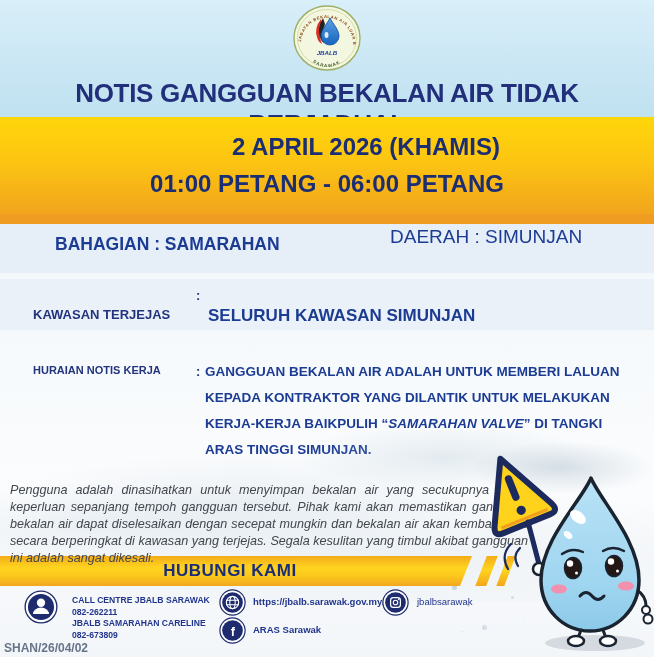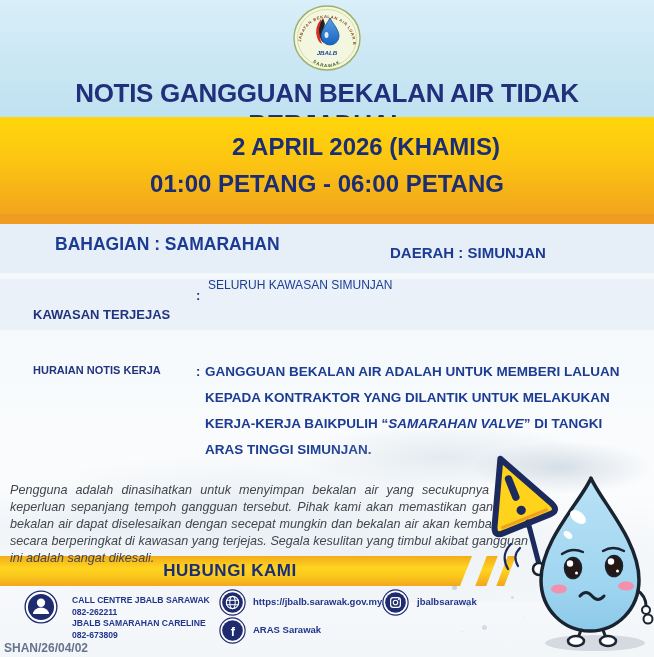--- a/index.html
+++ b/index.html
@@ -19,24 +19,24 @@
     background:linear-gradient(180deg,#ffd60a 0%,#fcc512 45%,#f2a51d 100%);}
   .banner-date{position:absolute;left:0;top:133px;width:654px;text-align:center;
     font-size:24px;font-weight:700;color:#1b2d73;margin-left:39px;}
   .banner-time{position:absolute;left:0;top:170px;width:654px;text-align:center;
     font-size:24px;font-weight:700;color:#1b2d73;}
   .banner-strip{position:absolute;left:0;top:214px;width:654px;height:10px;background:#ef9d22;}
   
   .band-bahagian{position:absolute;left:0;top:224px;width:654px;height:49px;background:#e6eff8;}
   .band-kawasan{position:absolute;left:0;top:279px;width:654px;height:51px;background:#eaf1f8;}
   .bahagian{position:absolute;left:55px;top:234px;font-size:17.5px;font-weight:700;color:#1c3c94;}
-  .daerah{position:absolute;left:390px;top:244px;font-size:15px;font-weight:700;color:#1c3c94;}
+  .daerah{position:absolute;left:390px;top:226px;font-size:19px;font-weight:400;color:#1c3c94;}
   .kw-label{position:absolute;left:33px;top:288px;font-size:13px;font-weight:700;color:#22337e;margin-top:19px;}
   .kw-colon{position:absolute;left:196px;top:288px;font-size:13px;font-weight:700;color:#22337e;}
-  .kw-value{position:absolute;left:208px;top:278px;font-size:12px;font-weight:400;color:#1c3c94;}
+  .kw-value{position:absolute;left:208px;top:306px;font-size:17px;font-weight:700;color:#1c3c94;}
   .hn-label{position:absolute;left:33px;top:364px;font-size:11px;font-weight:700;color:#22337e;}
   .hn-colon{position:absolute;left:196px;top:364px;font-size:13px;font-weight:700;color:#22337e;}
   .hn-text{position:absolute;left:205px;top:359px;width:416px;font-size:13.5px;font-weight:700;
     color:#1c3c94;line-height:26px;}
   .hn-text .it{font-style:italic;}
   
   .splash{position:absolute;left:0;top:430px;width:654px;height:172px;pointer-events:none;
     background:
       radial-gradient(130px 38px at 86% 22%, rgba(160,180,196,.38), transparent 70%),
       radial-gradient(210px 48px at 68% 16%, rgba(176,196,210,.30), transparent 70%),
@@ -60,21 +60,21 @@
   .hk-s1{position:absolute;left:481px;top:556px;width:11px;height:30px;transform:skewX(-21deg);
     background:linear-gradient(180deg,#f3ac1b,#ffd41f 45%,#f2a71d);z-index:2;}
   .hk-s2{position:absolute;left:502px;top:556px;width:8px;height:30px;transform:skewX(-21deg);
     background:linear-gradient(180deg,#f3ac1b,#ffd41f 45%,#f2a71d);z-index:2;}
   
   .ic{position:absolute;z-index:3;}
   .cc-lines{position:absolute;left:72px;top:595px;z-index:3;}
   .cc-lines div{font-size:8.6px;font-weight:700;color:#21358c;line-height:11.5px;white-space:nowrap;}
   .url-text{position:absolute;left:253px;top:596px;font-size:9.5px;font-weight:700;color:#21358c;z-index:3;white-space:nowrap;}
   .fb-text{position:absolute;left:253px;top:624px;font-size:9.5px;font-weight:700;color:#21358c;z-index:3;white-space:nowrap;}
-  .ig-text{position:absolute;left:417px;top:596px;font-size:9.5px;font-weight:700;color:#21358c;z-index:3;white-space:nowrap;}
+  .ig-text{position:absolute;left:417px;top:596px;font-size:9.5px;font-weight:400;color:#21358c;z-index:3;white-space:nowrap;}
   .doc-code{position:absolute;left:4px;top:641px;font-size:12px;font-weight:700;color:#67748a;z-index:3;}
   
   .mascot{position:absolute;left:440px;top:440px;width:214px;height:217px;z-index:4;}
 </style>
 </head>
 <body>
 
 <div class="poster">
 
   <div class="header"></div>

